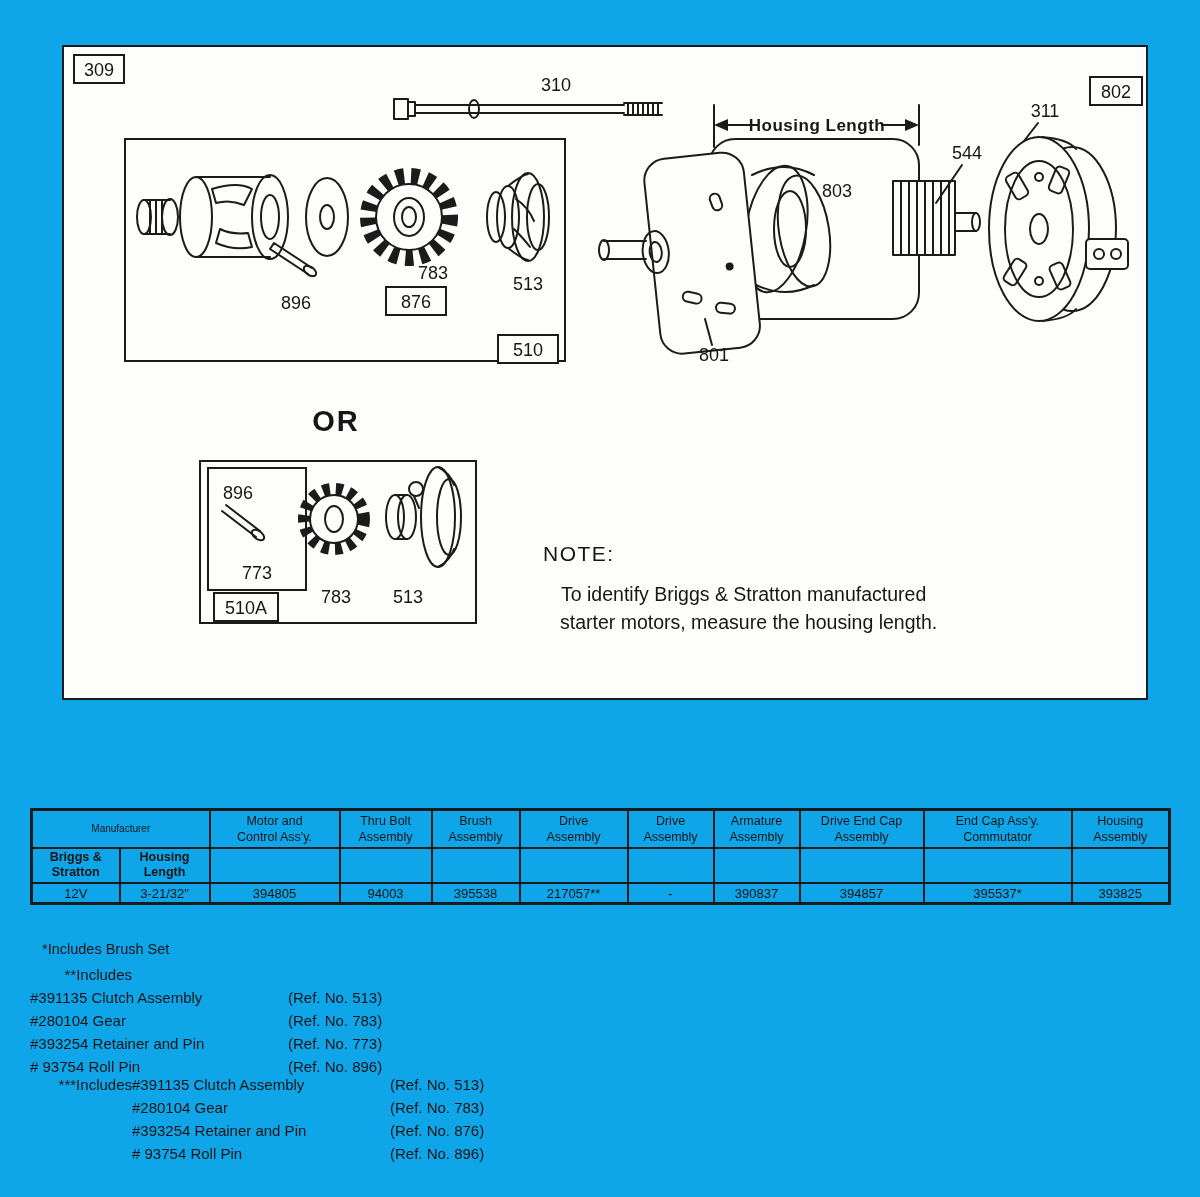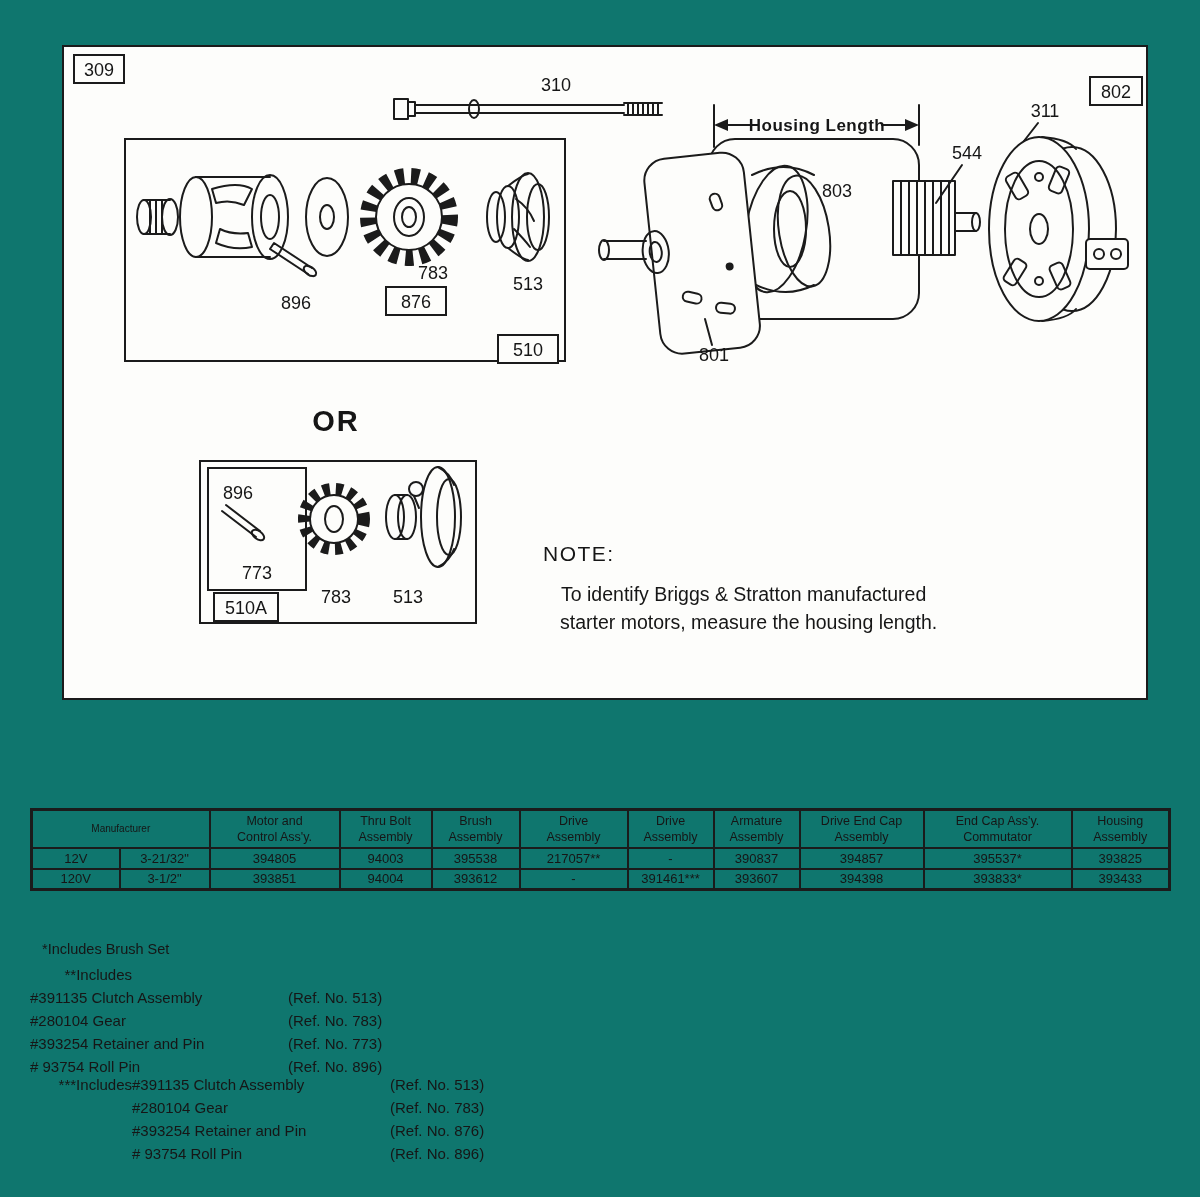--- a/index.html
+++ b/index.html
@@ -4,21 +4,21 @@
 <style>
   * { box-sizing: border-box; }
   html, body { margin: 0; padding: 0; }
   body {
     width: 1200px; height: 1197px;
     background: #ffffff;
     font-family: "Liberation Sans", sans-serif;
     color: #161616;
     position: relative;
   }
-  .page { position: absolute; inset: 0; background: #0f766e; overflow: hidden; }
+  .page { position: absolute; inset: 0; background: #0ea5e9; overflow: hidden; }
 
   
   .diagram-frame {
     position: absolute; left: 62px; top: 45px;
     width: 1086px; height: 655px;
     border: 2.5px solid #1b1b1b; background: #fdfdfb;
   }
   .diagram-frame svg { position: absolute; inset: 0; }
 
   svg text { font-family: "Liberation Sans", sans-serif; fill: #161616; }
@@ -290,46 +290,48 @@
 Assembly</th>
         <th class="name-h">Armature
 Assembly</th>
         <th class="name-h">Drive End Cap
 Assembly</th>
         <th class="name-h">End Cap Ass'y.
 Commutator</th>
         <th class="name-h">Housing
 Assembly</th>
       </tr>
+      <tr>
+        <th class="sub-h">Briggs &amp;
+Stratton</th>
+        <th class="sub-h">Housing
+Length</th>
+        <td class="empty"></td>
+        <td class="empty"></td>
+        <td class="empty"></td>
+        <td class="empty"></td>
+        <td class="empty"></td>
+        <td class="empty"></td>
+        <td class="empty"></td>
+        <td class="empty"></td>
+        <td class="empty"></td>
+      </tr>
       <tr class="row-data">
         <td class="voltage">12V</td>
         <td class="voltage">3-21/32"</td>
         <td>394805</td>
         <td>94003</td>
         <td>395538</td>
         <td>217057**</td>
         <td>-</td>
         <td>390837</td>
         <td>394857</td>
         <td>395537*</td>
         <td>393825</td>
       </tr>
-      <tr class="row-data">
-        <td class="voltage">120V</td>
-        <td class="voltage">3-1/2"</td>
-        <td>393851</td>
-        <td>94004</td>
-        <td>393612</td>
-        <td>-</td>
-        <td>391461***</td>
-        <td>393607</td>
-        <td>394398</td>
-        <td>393833*</td>
-        <td>393433</td>
-      </tr>
     </tbody>
   </table>
 
   <div class="fn-single">*Includes Brush Set</div>
 
   <div class="fn-block fn-a">
     <div class="fn-label">**Includes</div>
     <div class="fn-items">
       <div class="fn-row">
         <span class="fn-part">#391135 Clutch Assembly</span>

